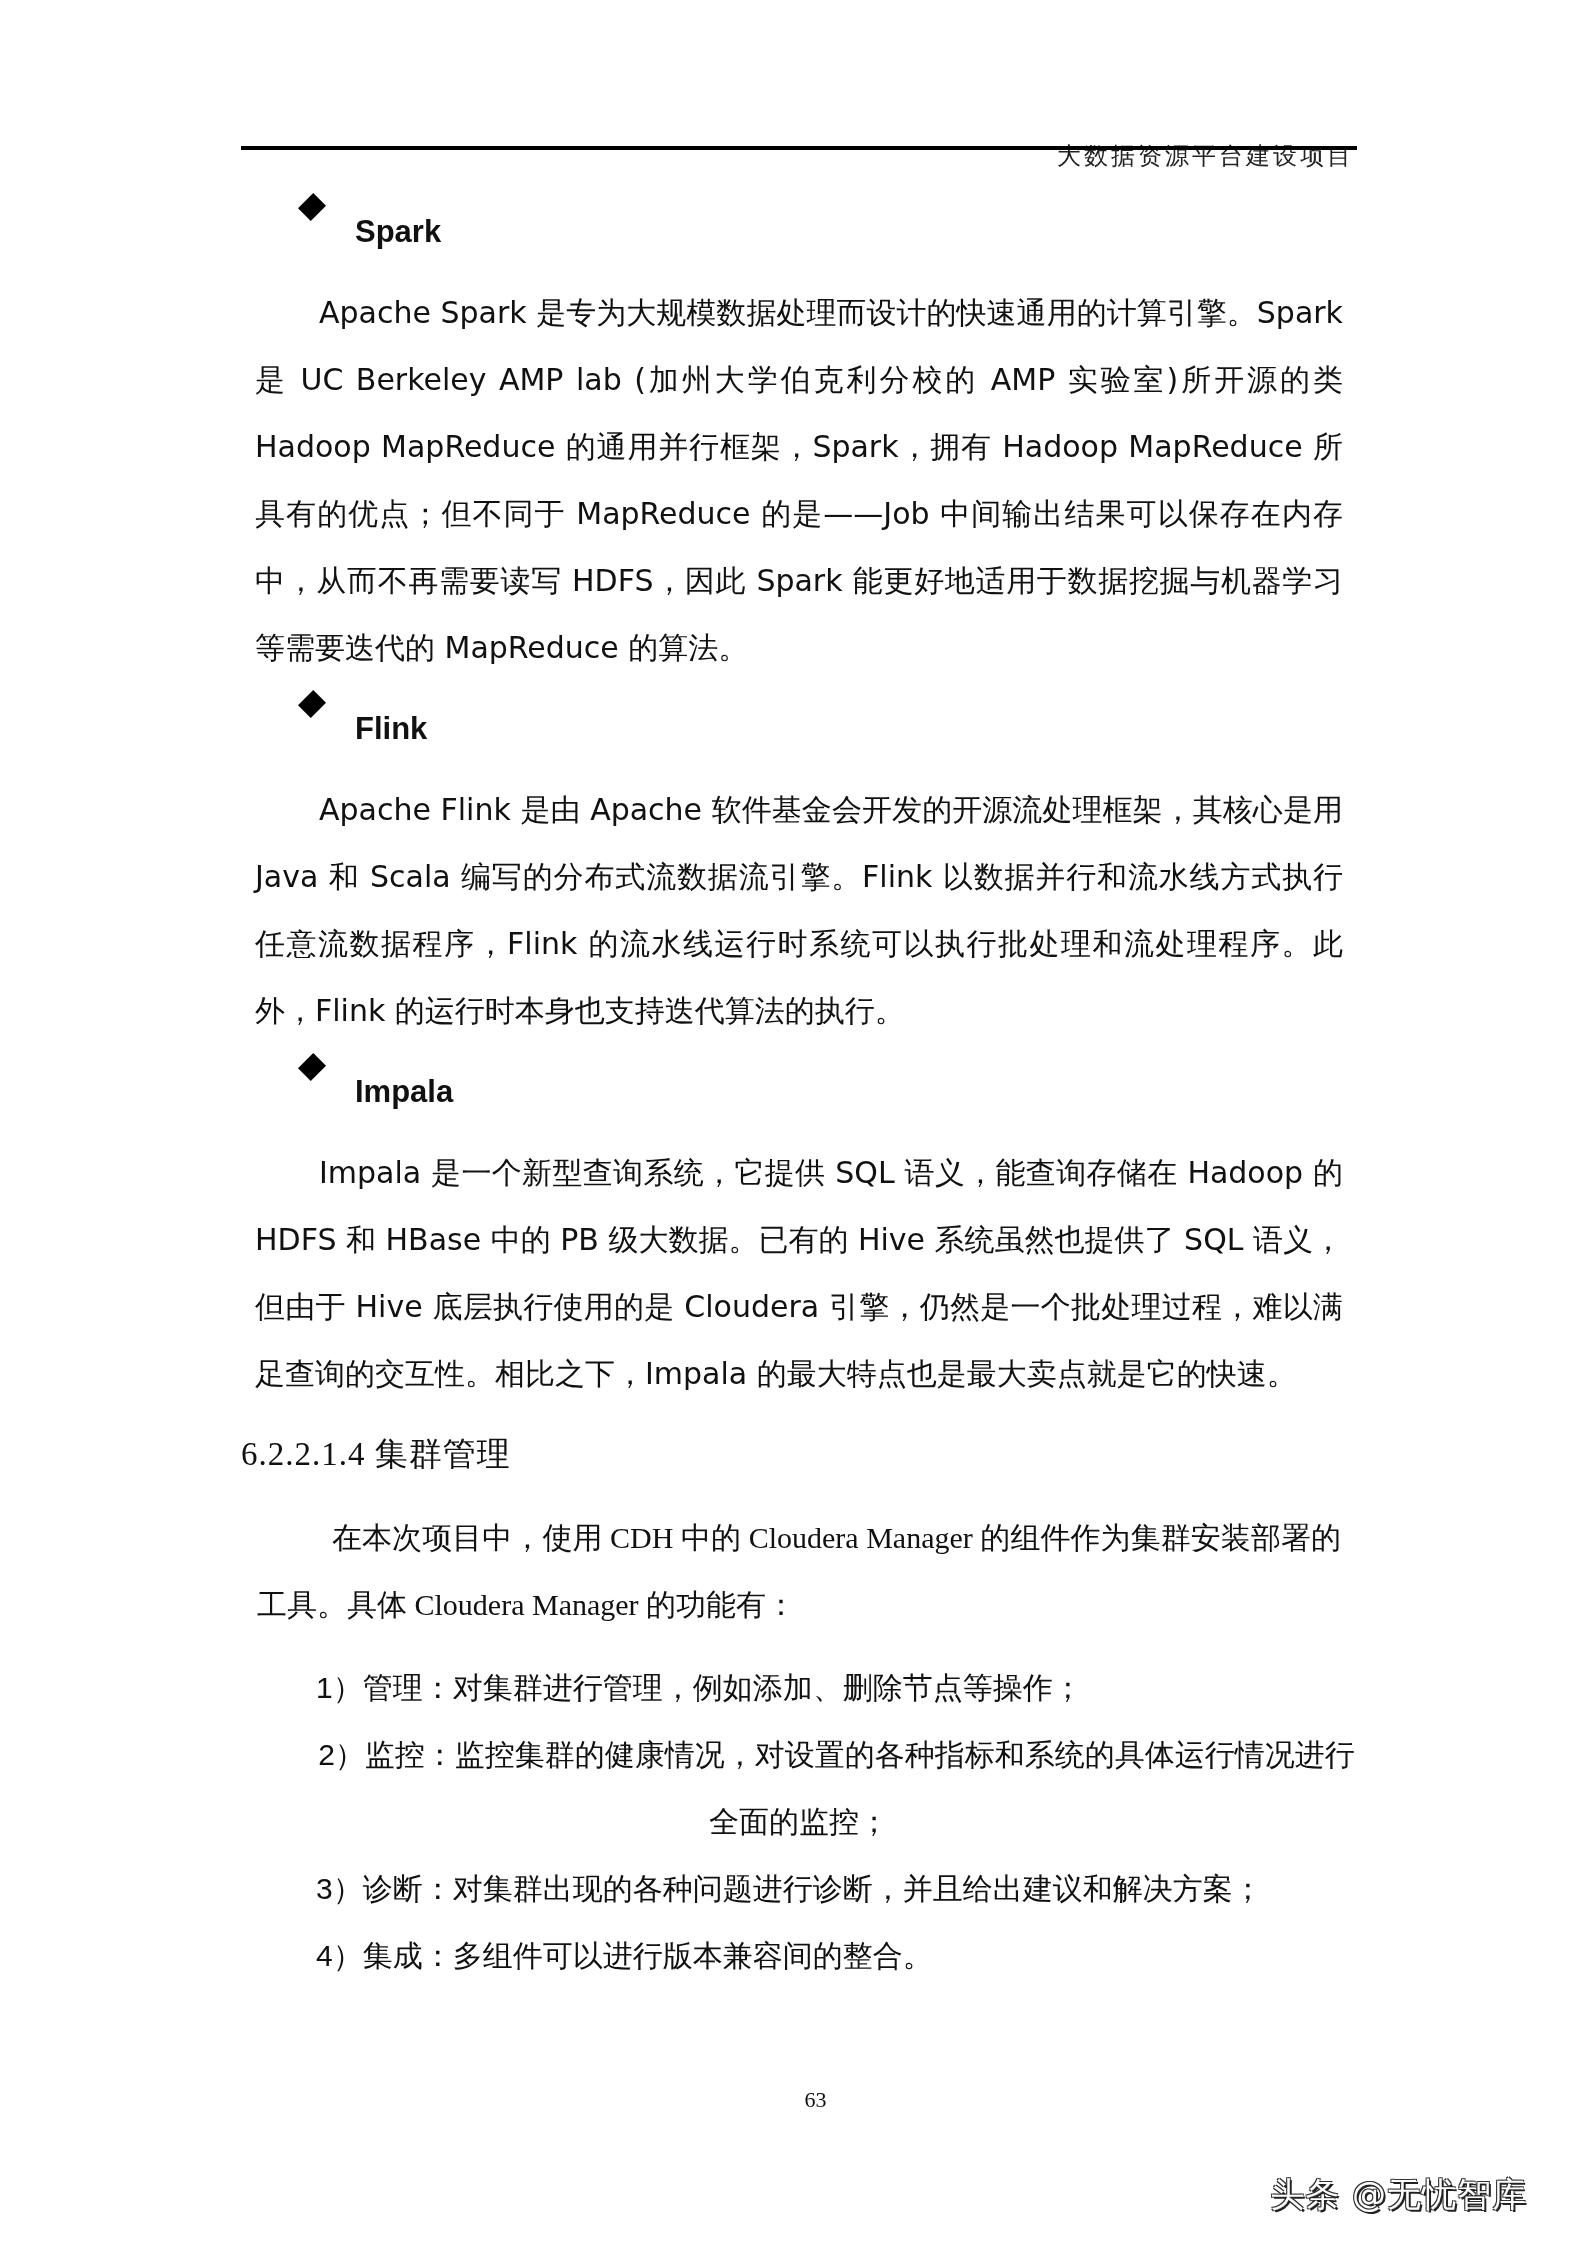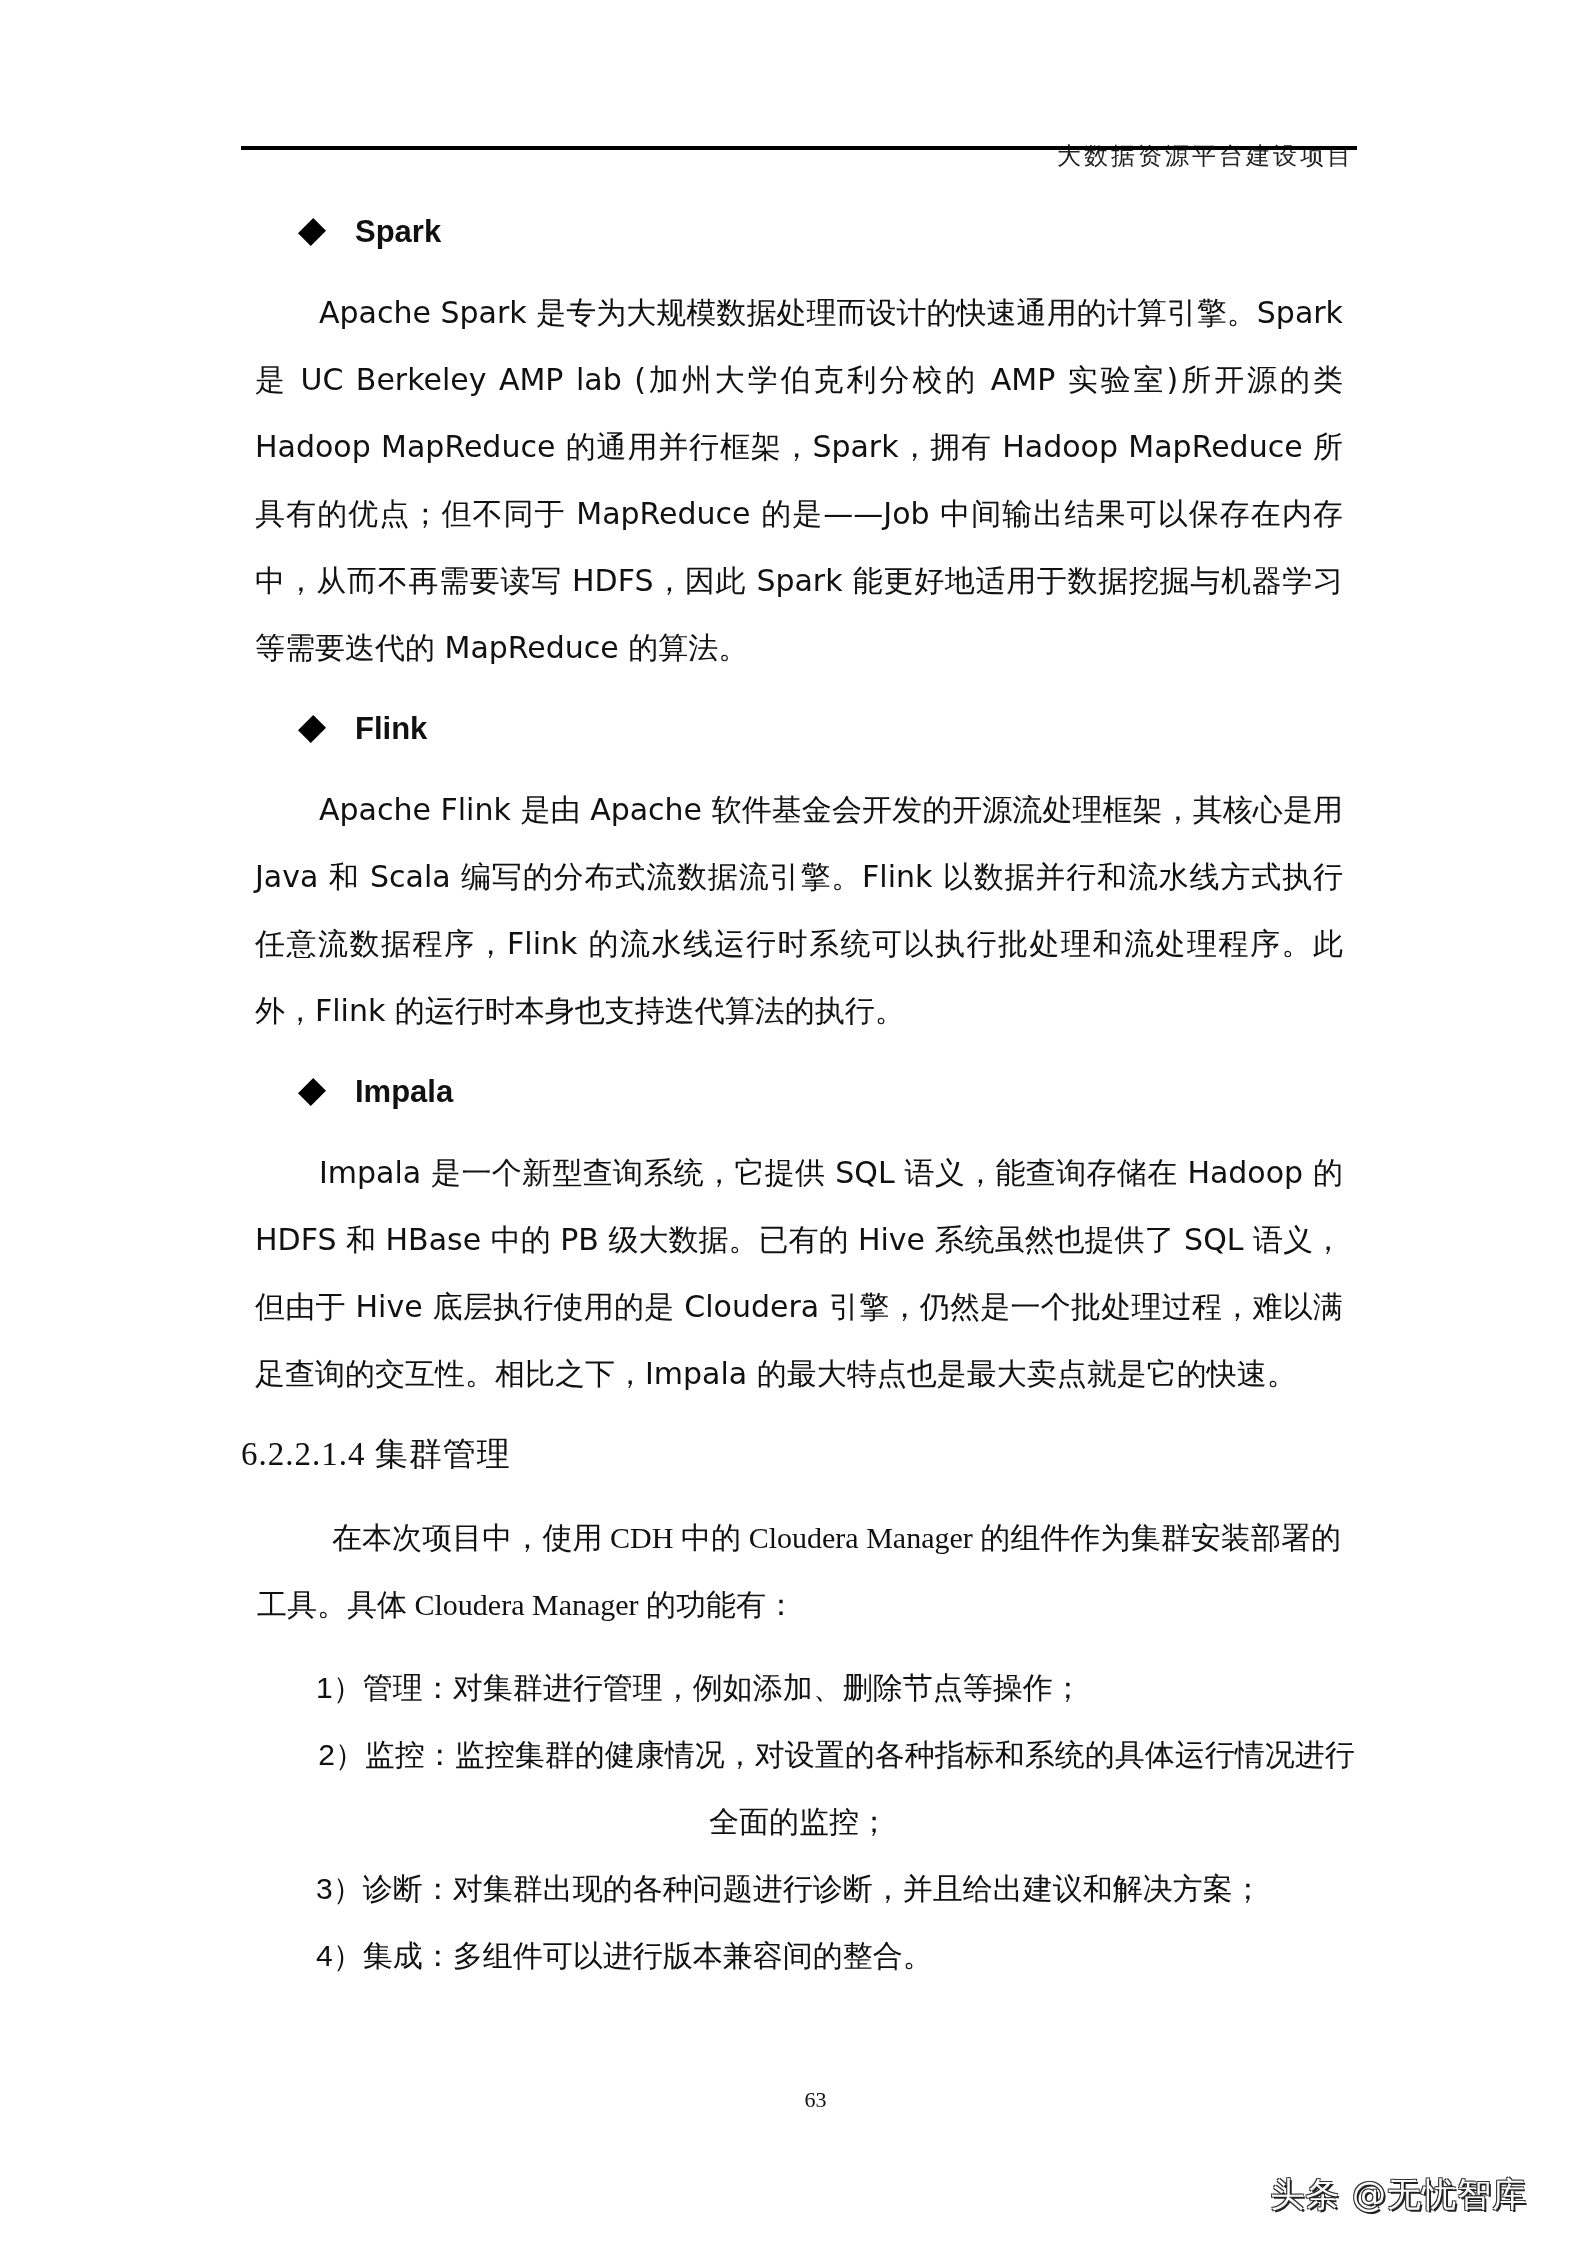--- a/index.html
+++ b/index.html
@@ -9,21 +9,21 @@
     font-family: "DejaVu Serif", serif; font-size: 24px; letter-spacing: 3px; color: #222; margin-top: 28px;
   }
   .header-rule {
     position: absolute; left: 241px; top: 146px; width: 1116px; height: 4px; background: #000;
   }
   .content {
     position: absolute; left: 241px; top: 198px; width: 1116px;
     font-family: "DejaVu Sans", sans-serif; font-size: 30px; line-height: 67px; color: #111;
   }
   .bullet-heading {
-    display: flex; align-items: center; height: 67px; padding-left: 58px;
+    display: flex; align-items: flex-start; height: 67px; padding-left: 58px;
     font-family: "Liberation Sans", sans-serif; font-weight: bold; font-size: 31px;
   }
   .diamond {
     width: 18px; height: 18px; background: #000; transform: rotate(45deg) scaleY(1.2);
     margin-right: 34px; margin-left: 4px;
   }
   .para { text-indent: 64px; text-align: justify; margin: 14px; }
   .section-heading {
     font-family: "Liberation Serif", serif; font-size: 33px; height: 67px; line-height: 67px;
     margin-top: 2px; letter-spacing: 1px;

